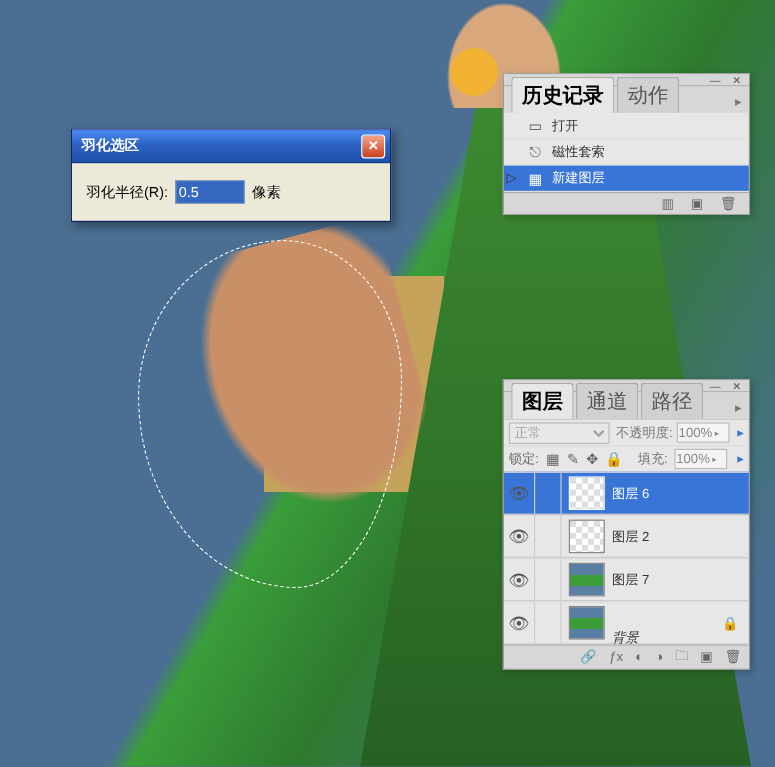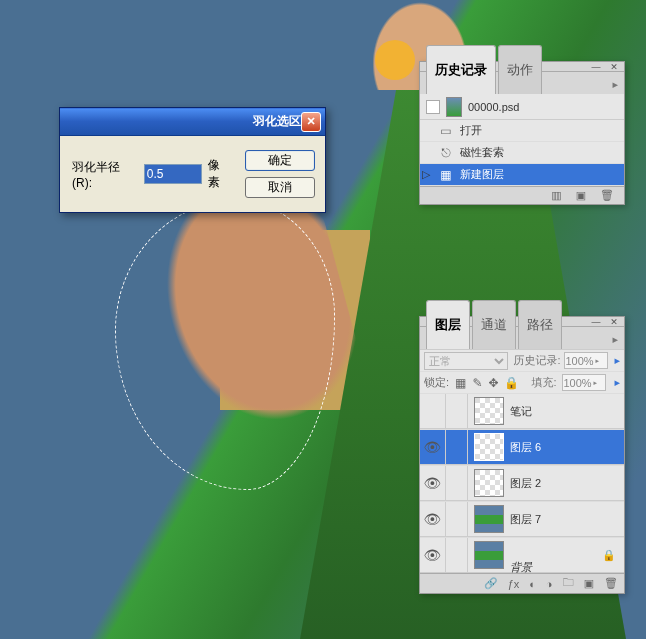--- a/index.html
+++ b/index.html
@@ -48,21 +48,21 @@
   .dialog {
     position: absolute; top: 107px; left: 59px; width: 267px;
     background: #ece9d8;
     border: 1px solid #0a246a;
     box-shadow: 3px 3px 8px rgba(0,0,0,0.4);
   }
   .dialog-titlebar {
     height: 28px;
     background: linear-gradient(180deg, #3168d5 0%, #4a8bf0 5%, #2a5fc1 50%, #1f52ab 100%);
     border-bottom: 1px solid #0e3a8a;
-    display: flex; justify-content: flex-end; align-items: center;
+    display: flex; justify-content: space-between; align-items: center;
     padding: 0 4px 0 8px;
     color: #fff; font-size: 12px; font-weight: bold;
   }
   .dlg-close {
     width: 20px; height: 20px;
     background: linear-gradient(180deg, #f4a58b, #c9401e);
     border: 1px solid #fff; border-radius: 3px;
     color: #fff; font-weight: bold; font-size: 11px;
     display: flex; align-items: center; justify-content: center;
     cursor: pointer;
@@ -92,21 +92,21 @@
     box-shadow: 2px 2px 6px rgba(0,0,0,0.25);
     font-size: 11px; color: #333;
   }
   .panel-top {
     height: 10px; background: #d7d7d7; border-bottom: 1px solid #aaa;
     display: flex; justify-content: flex-end; align-items: center; padding: 0 4px; gap: 6px;
   }
   .icon-btn { width: 12px; height: 10px; display: inline-flex; align-items: center; justify-content: center; cursor: pointer; color: #555; font-size: 9px; }
   .tab-row { display: flex; align-items: flex-end; height: 22px; padding-left: 6px; gap: 2px; background: #d7d7d7; }
   .tab {
-    padding: 15px 8px; font-size: 13px; color: #555; cursor: pointer;
+    padding: 3px 8px; font-size: 17px; color: #555; cursor: pointer;
     border: 1px solid #aaa; border-bottom: none; background: #d0d0d0;
     border-radius: 3px 3px 0 0;
   }
   .tab.active { background: #e7e7e7; color: #000; font-weight: bold; }
   .history-source {
     display: flex; align-items: center; height: 26px; padding: 2px 6px; gap: 6px;
     border-bottom: 1px solid #ccc; background: #e7e7e7;
   }
   .thumb { width: 16px; height: 20px; background: linear-gradient(#6b8db5, #3a9d3a); border: 1px solid #888; }
   .history-list { }
@@ -197,41 +197,32 @@
 
 <div class="dialog">
   <div class="dialog-titlebar">
     <span>羽化选区</span>
     <div class="dlg-close">✕</div>
   </div>
   <div class="dialog-body">
     <span class="label">羽化半径(R):</span>
     <input class="feather-input" value="0.5" style="">
     <span class="pixel-label">像素</span>
-    <div class="btn-col">
-      <button class="win-btn default">确定</button>
-      <button class="win-btn">取消</button>
-    </div>
   </div>
 </div>
 
 <div class="history-panel">
   <div class="panel-top">
     <span class="icon-btn">—</span>
     <span class="icon-btn">✕</span>
   </div>
   <div class="tab-row">
     <div class="tab active">历史记录</div>
     <div class="tab">动作</div>
     <span class="tri-right" style="margin-left:auto; padding:3px 6px; color:#777;">▸</span>
-  </div>
-  <div class="history-source">
-    <span style="width:14px; height:14px; border:1px solid #aaa; background:#fff; display:inline-block;"></span>
-    <span class="thumb"></span>
-    <span>00000.psd</span>
   </div>
   <div class="history-list" style="position:relative;">
     <div class="history-row" style="position:relative;">
       <span class="h-icon">▭</span>
       <span>打开</span>
     </div>
     <div class="history-row" style="position:relative;">
       <span class="h-icon">⎋</span>
       <span>磁性套索</span>
     </div>
@@ -256,21 +247,21 @@
   <div class="tab-row">
     <div class="tab active">图层</div>
     <div class="tab">通道</div>
     <div class="tab">路径</div>
     <span class="tri-right" style="margin-left:auto; padding:3px 6px; color:#777;">▸</span>
   </div>
   <div class="opts-row">
     <select disabled="">
       <option>正常</option>
     </select>
-    <span class="opts-label">历史记录:</span>
+    <span class="opts-label">不透明度:</span>
     <div class="pct-box">
       <span>100%</span>
       <span class="tri">▸</span>
     </div>
     <span class="tri-right" style="color:#3875d7; padding-left:2px;">▸</span>
   </div>
   <div class="lock-row">
     <span>锁定:</span>
     <div class="lock-icons">
       <span>▦</span>
@@ -280,26 +271,20 @@
     </div>
     <span class="opts-label">填充:</span>
     <div class="pct-box">
       <span>100%</span>
       <span class="tri">▸</span>
     </div>
     <span class="tri-right" style="color:#3875d7; padding-left:2px;">▸</span>
   </div>
 
   <div class="layer-list">
-    <div class="layer-row">
-      <div class="eye"></div>
-      <div class="link"></div>
-      <div class="lthumb"></div>
-      <span class="lname">笔记</span>
-    </div>
     <div class="layer-row selected">
       <div class="eye">👁</div>
       <div class="link"></div>
       <div class="lthumb"></div>
       <span class="lname">图层 6</span>
     </div>
     <div class="layer-row">
       <div class="eye">👁</div>
       <div class="link"></div>
       <div class="lthumb"></div>

